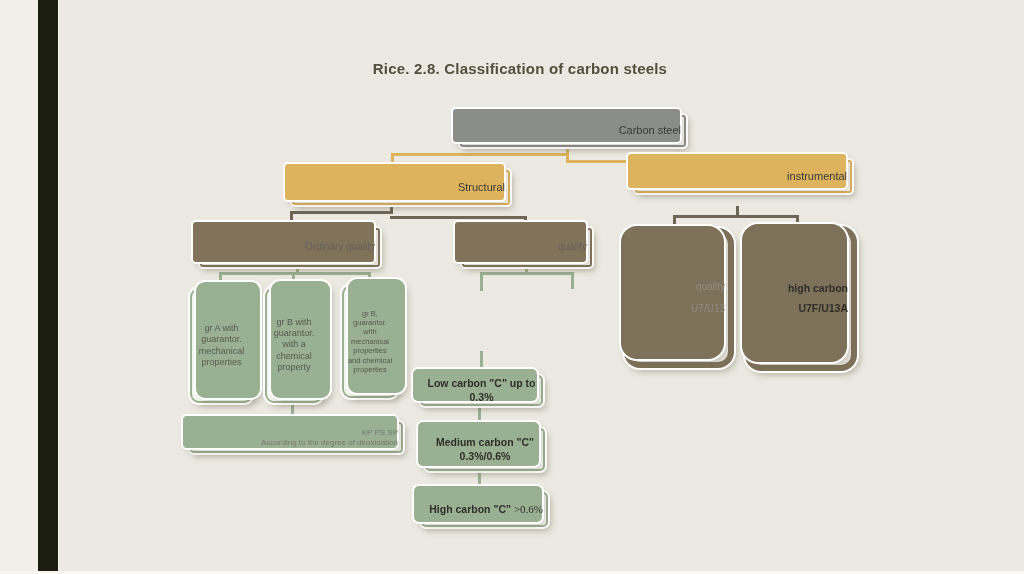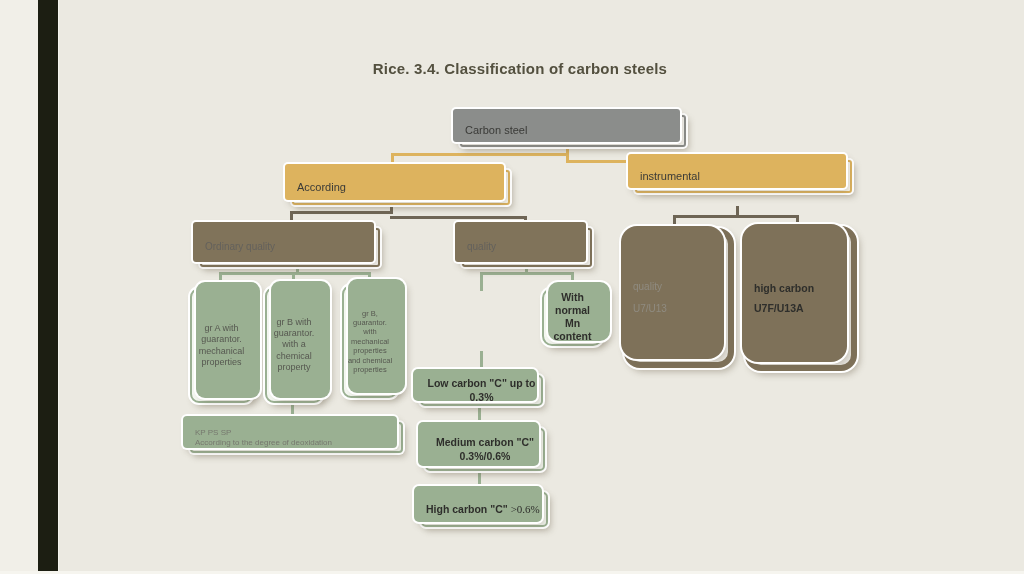--- a/index.html
+++ b/index.html
@@ -16,21 +16,21 @@
   .title{position:absolute;left:280px;top:60px;width:480px;text-align:center;
          font-size:15px;font-weight:bold;color:#53503f;letter-spacing:.2px;}
 
   
   .h,.v{position:absolute;z-index:0;}
   .h{height:3px;} .v{width:3px;}
   .cg{background:#ddb35e;} .cb{background:#6e6555;} .cn{background:#9ab092;}
 
   
   .node{position:absolute;box-sizing:border-box;z-index:1;
-        display:flex;flex-direction:column;align-items:flex-start;justify-content:center;
+        display:flex;flex-direction:column;align-items:flex-end;justify-content:center;
         text-align:center;border:2.5px solid var(--c);background:var(--f);
         border-radius:3px;
         box-shadow:0 0 0 2px #fff,3px 4px 6px rgba(110,100,80,.38);}
   .node::before{content:"";position:absolute;inset:-2.5px;border-radius:inherit;
         background:var(--c);z-index:-1;box-shadow:0 0 0 2px #fff,3px 4px 6px rgba(110,100,80,.3);}
   .ul::before{transform:translate(-7px,-6px);}
   .ur::before{transform:translate(6px,-6px);}
 
   .gray {--c:#8b8d8b;--f:#f9f8f4;}
   .gold {--c:#ddb35e;--f:#fdfaf0;}
@@ -52,21 +52,21 @@
 </style>
 </head>
 <body>
 
 <div id="slide">
 
   <div class="left-strip"></div>
   <div class="edge-bar"></div>
   <div class="bottom-strip"></div>
 
-  <div class="title">Rice. 3.4. Classification of carbon steels</div>
+  <div class="title">Rice. 2.8. Classification of carbon steels</div>
 
   <div class="v cg" style="left:566px;top:149px;height:14px"></div>
   <div class="h cg" style="left:391px;top:153px;width:178px"></div>
   <div class="v cg" style="left:391px;top:153px;height:18px"></div>
   <div class="h cg" style="left:566px;top:160px;width:170px"></div>
   <div class="v cg" style="left:733px;top:160px;height:15px"></div>
 
   <div class="v cb" style="left:390px;top:204px;height:9px"></div>
   <div class="h cb" style="left:290px;top:211px;width:103px"></div>
   <div class="v cb" style="left:290px;top:211px;height:18px"></div>
@@ -93,21 +93,21 @@
   <div class="v cn" style="left:478px;top:405px;height:24px"></div>
   <div class="v cn" style="left:478px;top:470px;height:23px"></div>
 
   <div class="v cn" style="left:291px;top:402px;height:21px"></div>
 
   <div class="node gray ul" style="left:460px;top:115px;width:226px;height:32px">
     <span class="lbl f11">Carbon steel</span>
   </div>
 
   <div class="node gold ul" style="left:292px;top:170px;width:218px;height:35px">
-    <span class="lbl f11">According</span>
+    <span class="lbl f11">Structural</span>
   </div>
 
   <div class="node gold ul" style="left:635px;top:160px;width:217px;height:33px">
     <span class="lbl f11">instrumental</span>
   </div>
 
   <div class="node brown ul" style="left:200px;top:228px;width:180px;height:39px">
     <span class="lbl f10m">Ordinary quality</span>
   </div>
 
@@ -126,23 +126,20 @@
   <div class="node green ul" style="left:190px;top:422px;width:213px;height:31px;border-radius:4px">
     <span class="lbl f8s">KP PS SP</span>
     <span class="lbl f8s">According to the degree of deoxidation</span>
   </div>
 
   <div class="node green ur" style="left:342px;top:285px;width:56px;height:113px;border-radius:9px">
     <span class="lbl f75s">gr B, guarantor. with mechanical properties and chemical properties</span>
   </div>
 
 
-  <div class="node green ur" style="left:542px;top:288px;width:61px;height:58px;border-radius:10px">
-    <span class="lbl fbold">With normal Mn content</span>
-  </div>
 
   <div class="node green ul" style="left:420px;top:375px;width:123px;height:31px;border-radius:5px">
     <span class="lbl fbold">Low carbon "C" up to 0.3%</span>
   </div>
 
   <div class="node green ul" style="left:425px;top:428px;width:120px;height:43px;border-radius:5px">
     <span class="lbl fbold">Medium carbon "C" 0.3%/0.6%</span>
   </div>
 
   <div class="node green ul" style="left:421px;top:492px;width:127px;height:35px;border-radius:5px">

